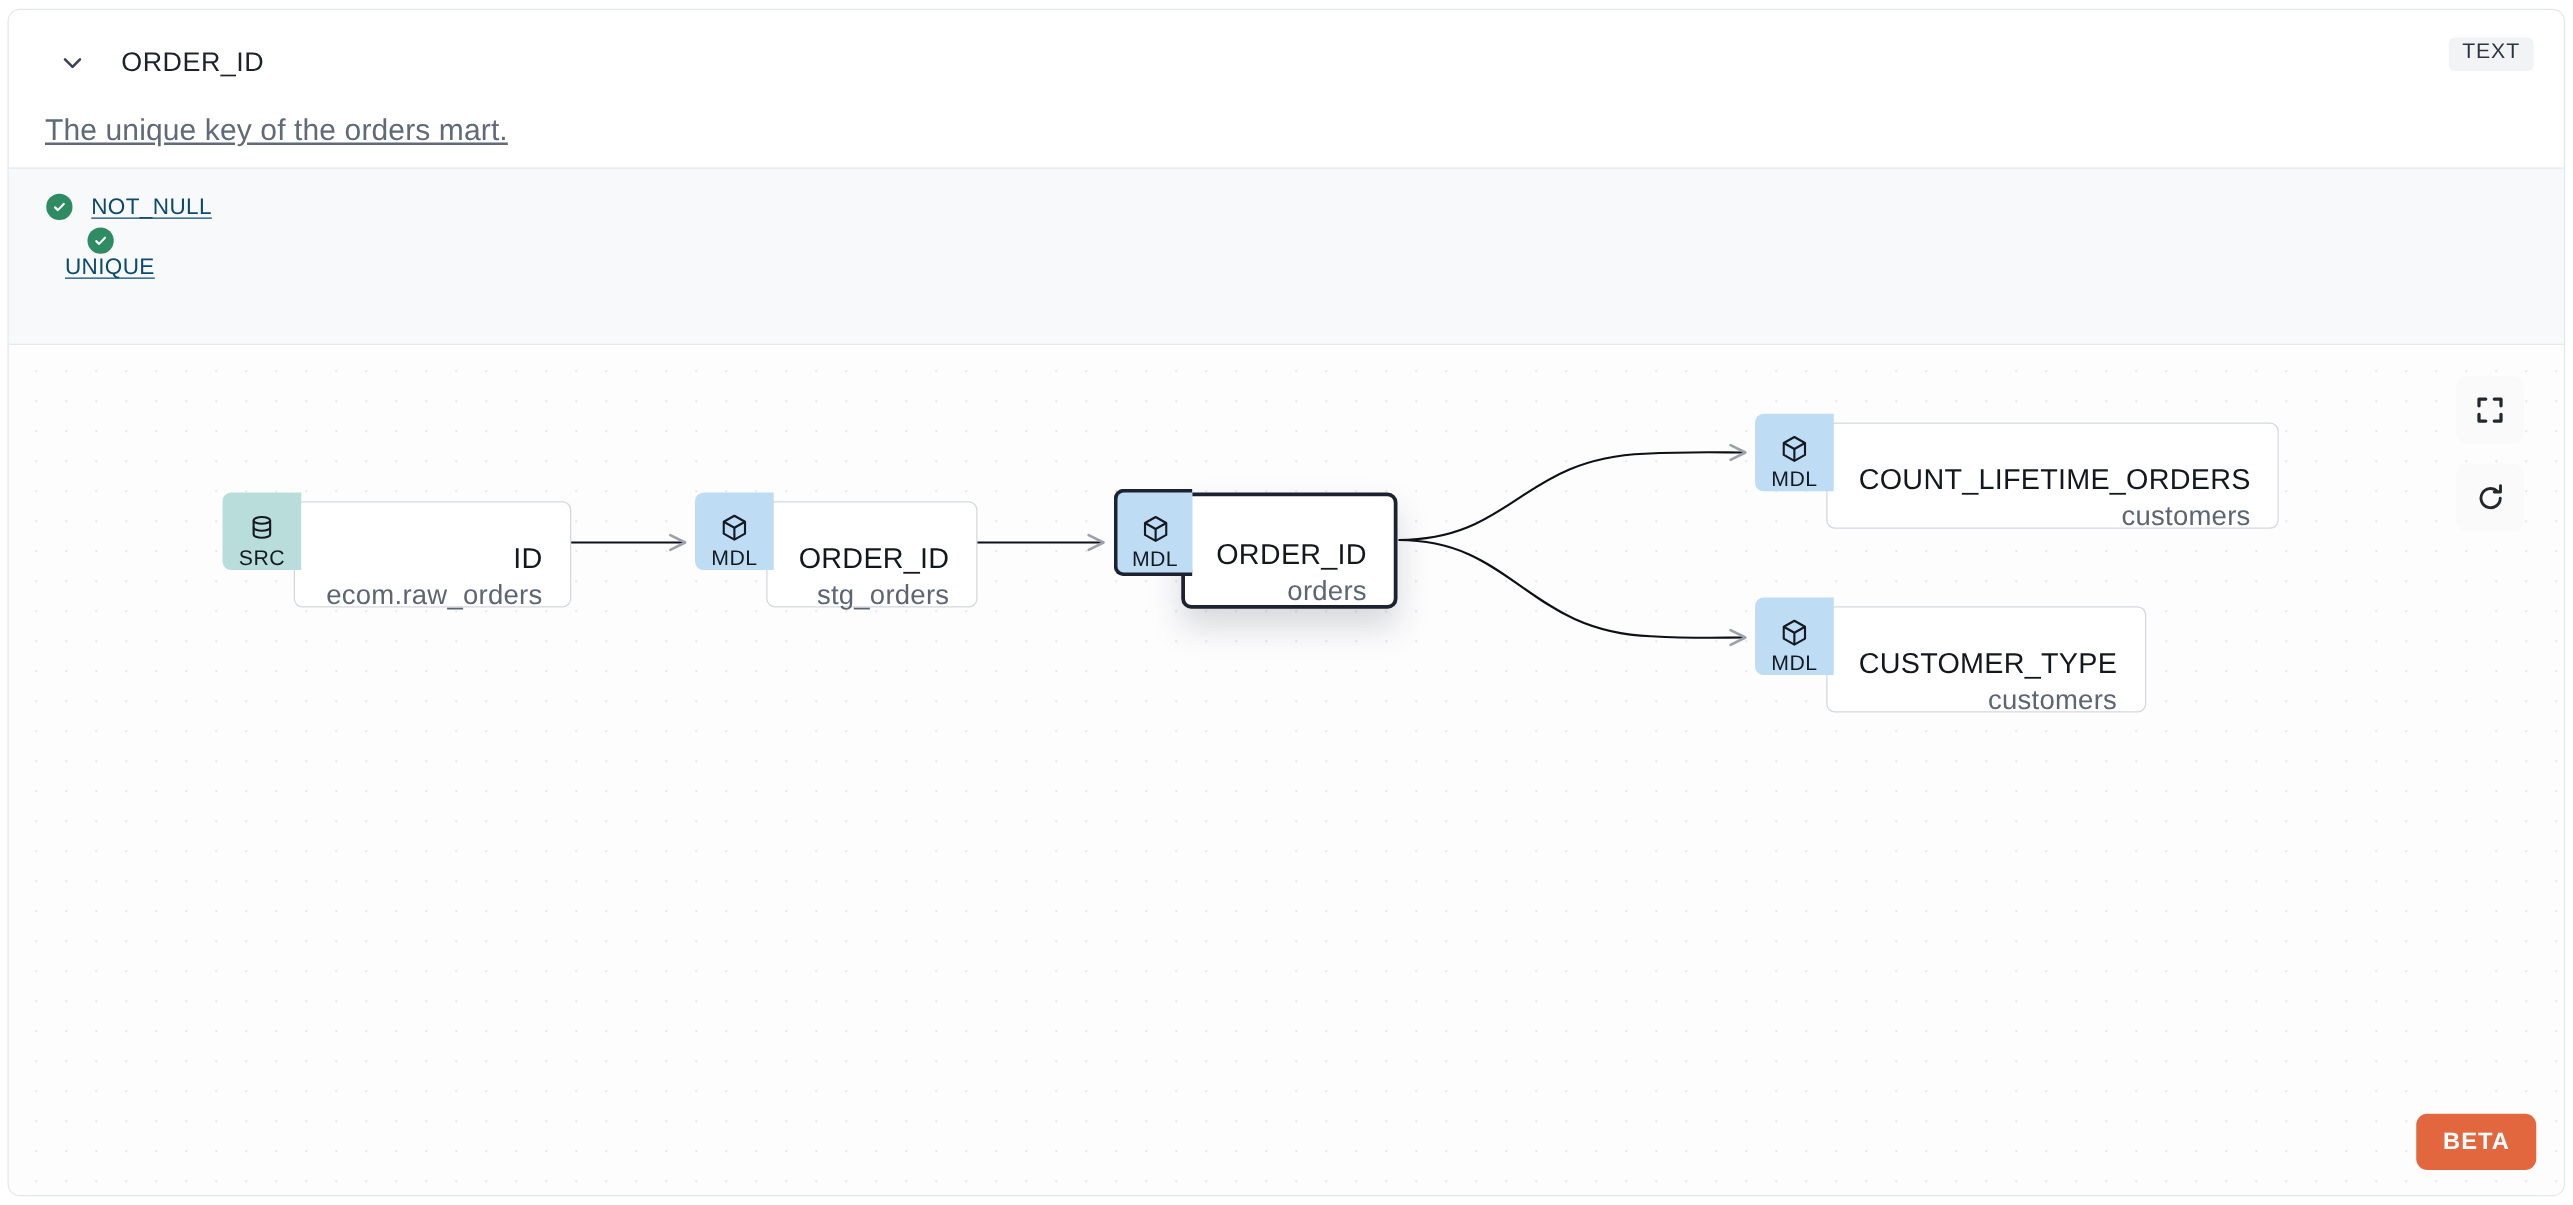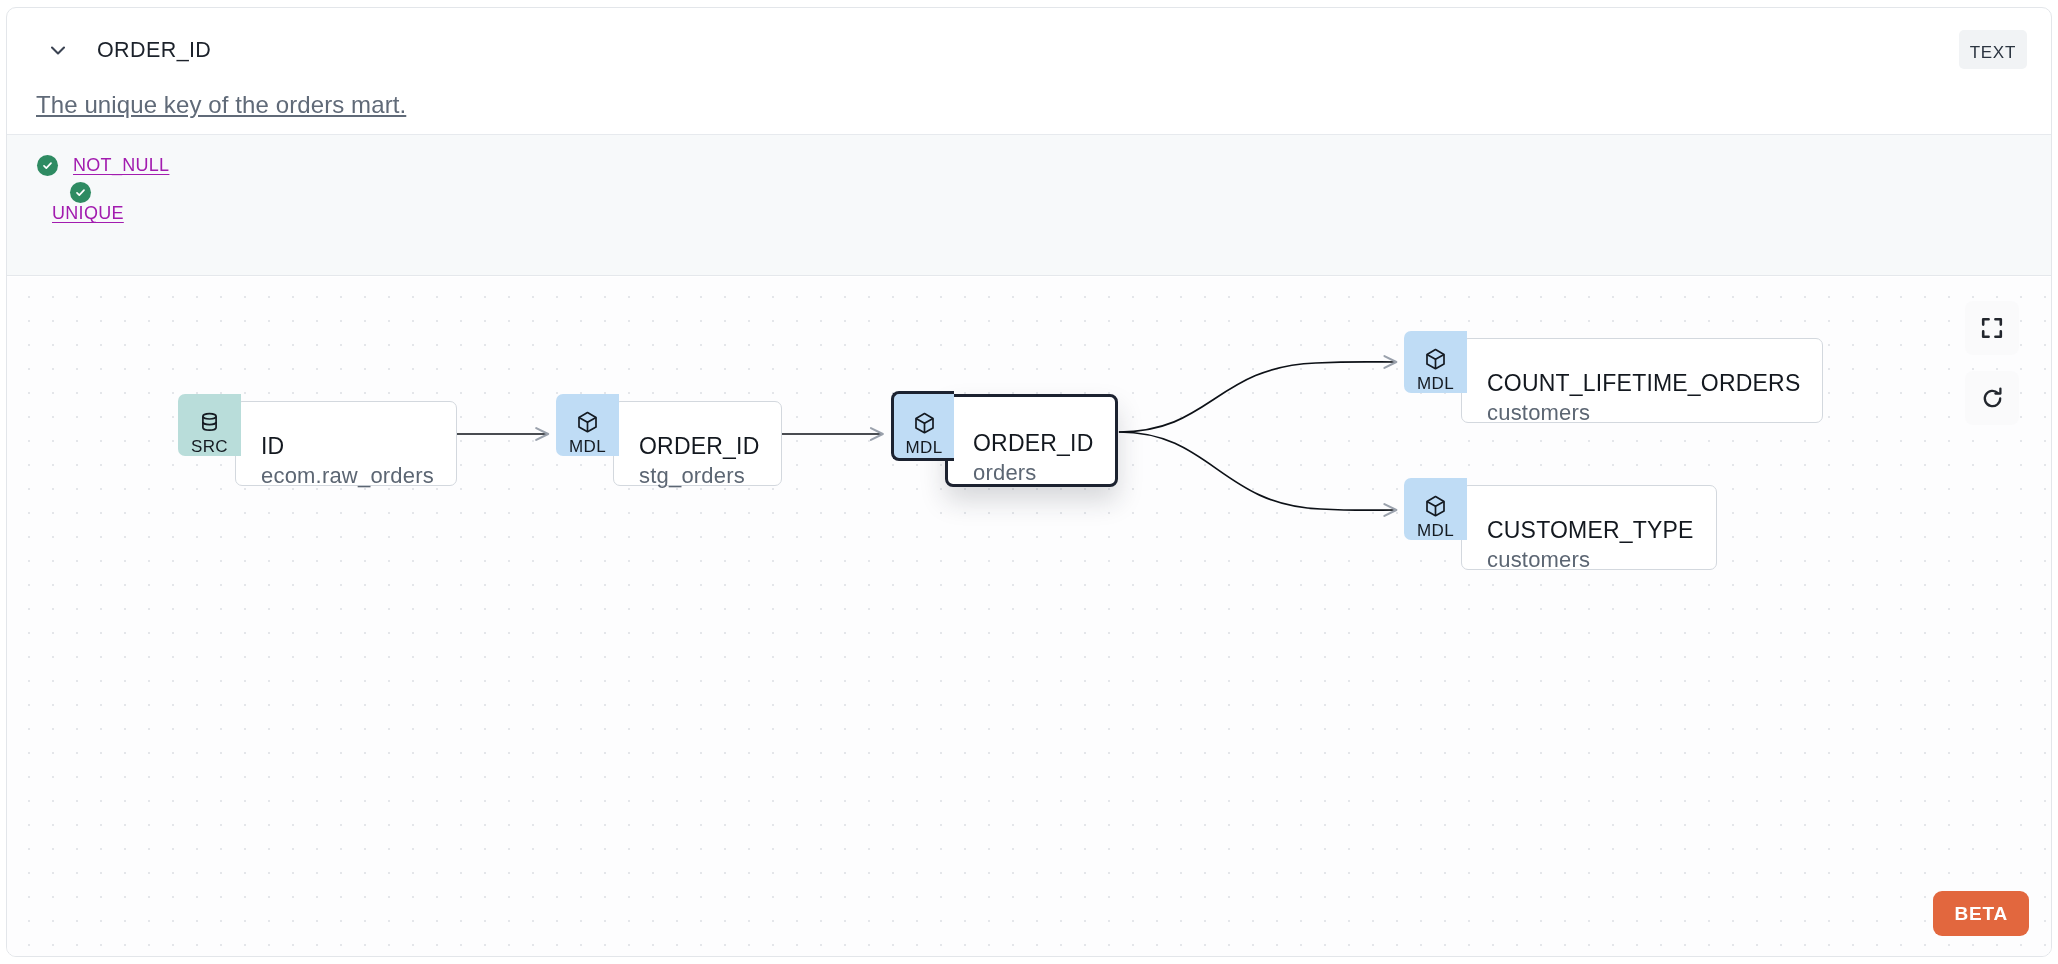--- a/index.html
+++ b/index.html
@@ -14,20 +14,21 @@
   .panel {
     position: absolute;
     left: 6px;
     top: 7px;
     width: 2046px;
     height: 950px;
     background: #ffffff;
     border: 1px solid #e3e6ea;
     border-radius: 10px;
     overflow: hidden;
+    text-align: right;
   }
 
   
   .header {
     position: relative;
     height: 126px;
     padding: 0;
   }
   .header-row {
     position: absolute;
@@ -53,21 +54,21 @@
   }
   .type-badge {
     position: absolute;
     right: 24px;
     top: 22px;
     background: #f1f3f5;
     color: #2b3440;
     font-size: 17px;
     letter-spacing: 0.7px;
     border-radius: 5px;
-    padding: 14px 11px 8px 11px;
+    padding: 2px 11px 8px 11px;
     line-height: 1;
   }
   .description {
     position: absolute;
     left: 29px;
     top: 83px;
     font-size: 24px;
     color: #606a78;
     letter-spacing: 0.1px;
     text-decoration: underline;
@@ -97,21 +98,21 @@
     width: 21px; height: 21px;
     border-radius: 50%;
     background: #2e8b62;
     display: flex; align-items: center; justify-content: center;
     flex: 0 0 auto;
   }
   .check-icon svg { display: block; }
   .test-link {
     margin-left: 15px;
     font-size: 18px;
-    color: #a21caf;
+    color: #0c4a6e;
     text-decoration: underline;
     text-underline-offset: 3px;
     letter-spacing: 0.3px;
     cursor: pointer;
   }
 
   
   .canvas {
     position: absolute;
     left: 0;

